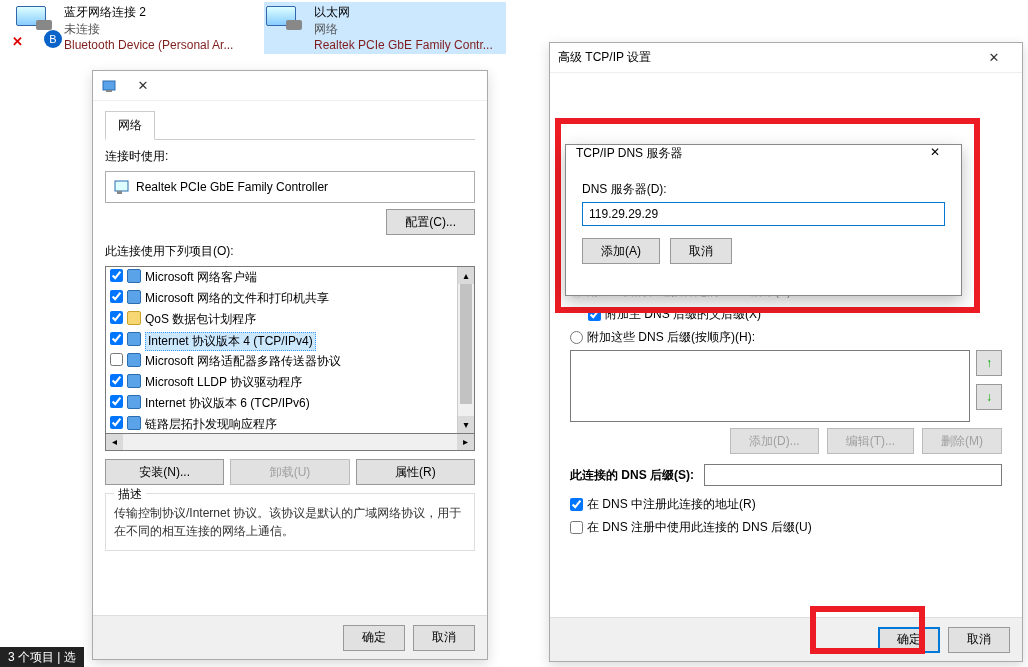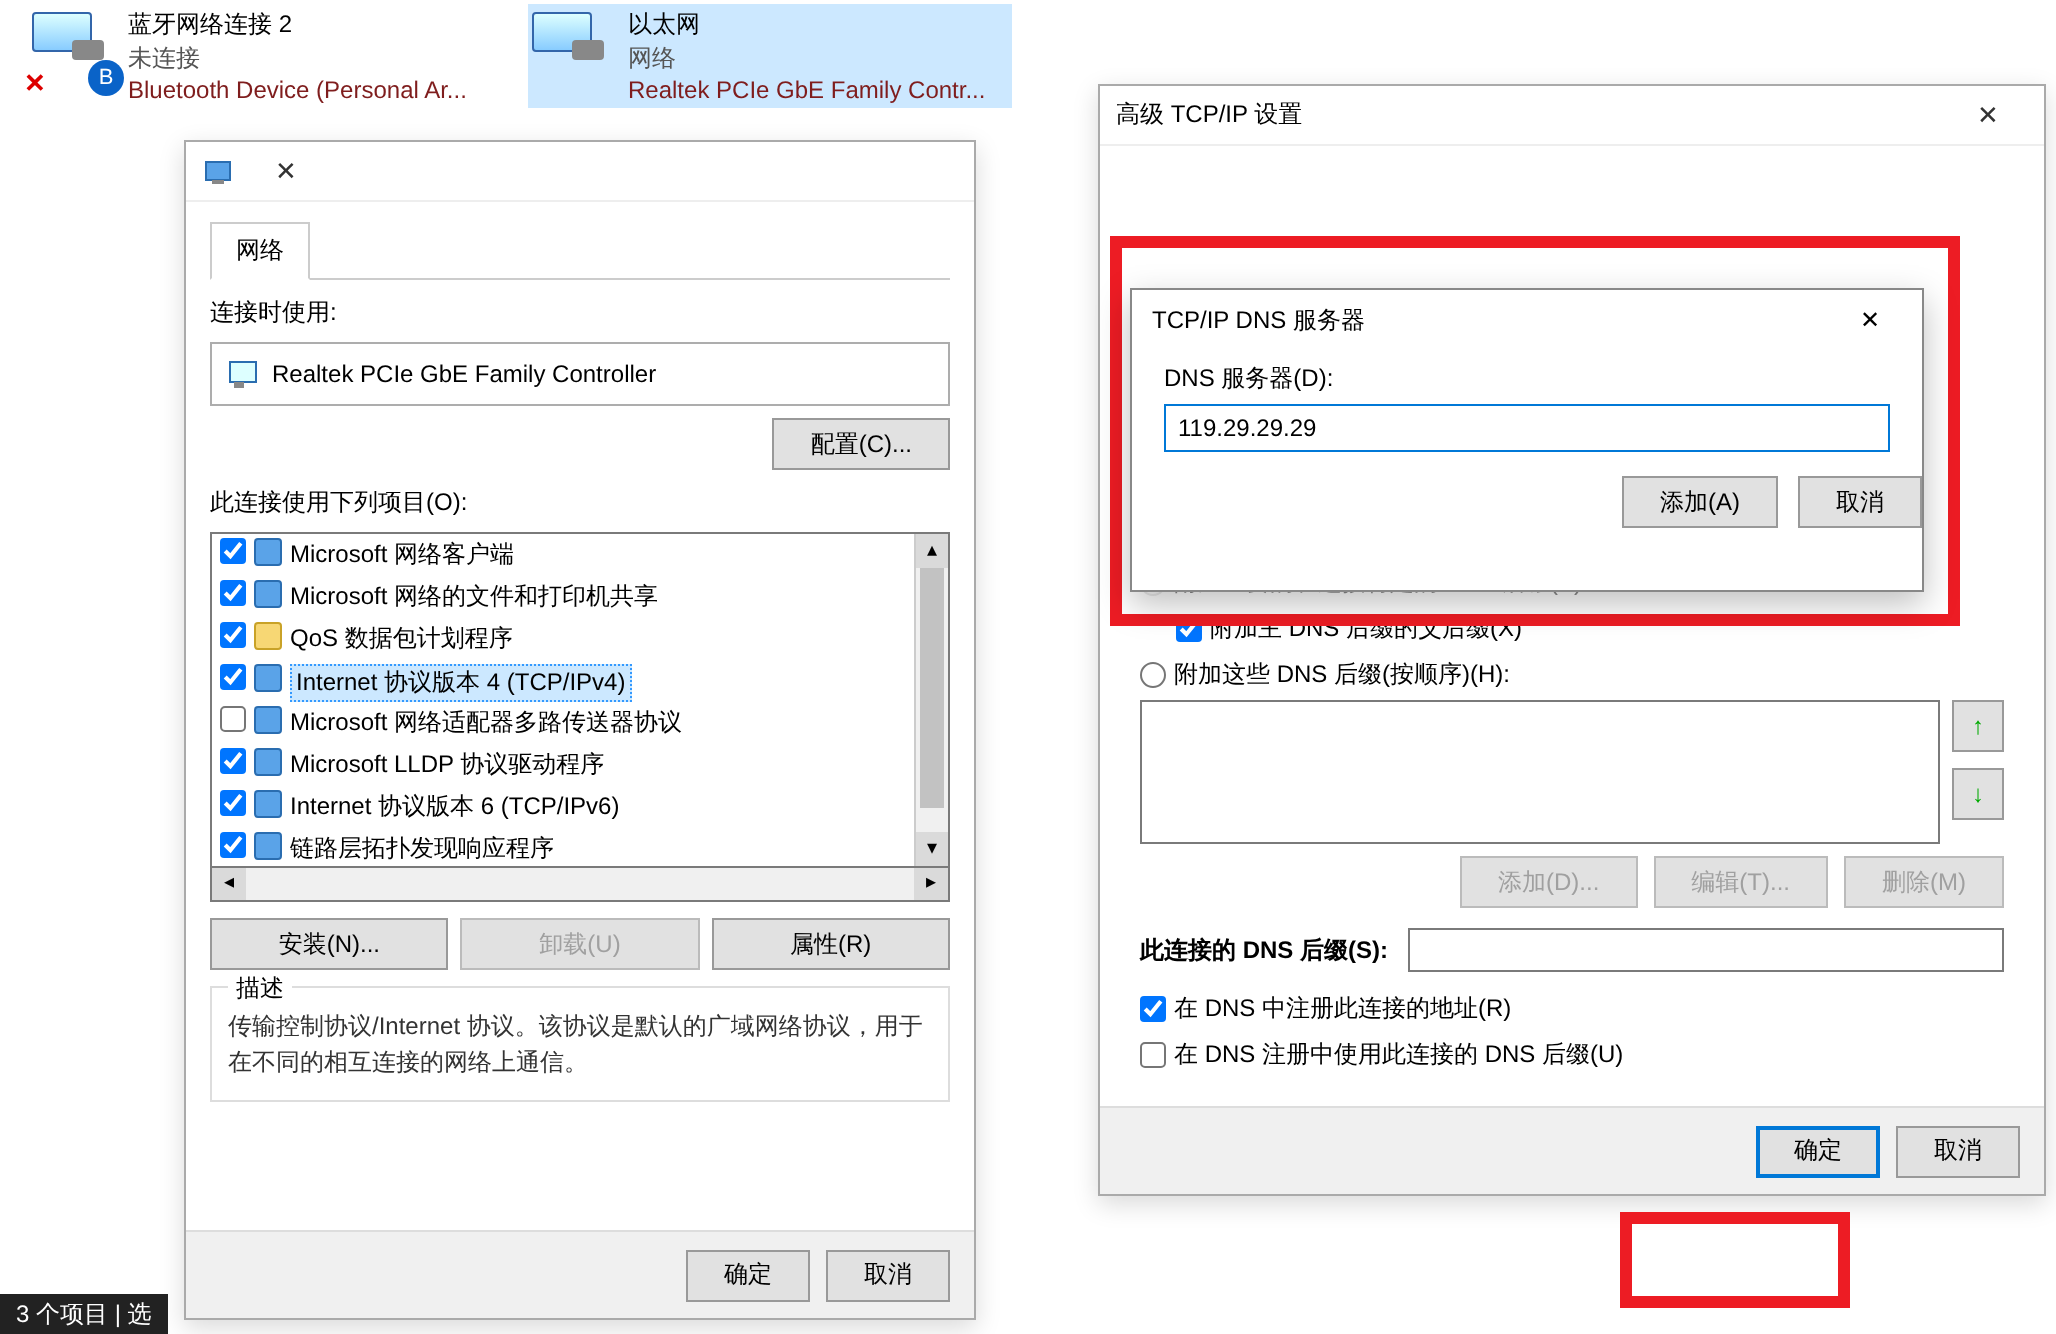--- a/index.html
+++ b/index.html
@@ -46,46 +46,46 @@
 .hscroll .arr { width: 17px; background: #dadada; text-align: center; font-size: 10px; line-height: 15px; }
 .hscroll .track { flex: 1; }
 .btn-row { display: flex; gap: 6px; margin-top: 8px; }
 .btn-row .btn { flex: 1; }
 .desc-box { border: 1px solid #ddd; padding: 6px 6px 10px; margin-top: 8px; position: relative; }
 .desc-box .legend { position: absolute; top: -8px; left: 8px; background: #fff; padding: 0 4px; font-size: 12px; }
 .desc-box .desc-text { font-size: 12px; color: #333; line-height: 1.5; padding: 4px 2px 0; }
 .dlg-footer { position: absolute; left: 0; right: 0; bottom: 0; height: 44px; background: #f0f0f0; border-top: 1px solid #ddd; display: flex; justify-content: flex-end; align-items: center; gap: 8px; padding: 0 12px; }
 
 
-.dlg-adv { left: 549px; top: 42px; width: 474px; height: 556px; }
+.dlg-adv { left: 549px; top: 42px; width: 474px; height: 620px; }
 .dlg-adv .body { padding: 8px 20px 0; }
 .tabbar2 { display: flex; margin-top: 4px; border-bottom: 1px solid #ccc; }
 .tabbar2 .tab { padding: 4px 12px; border: 1px solid transparent; border-bottom: none; margin-bottom: -1px; }
 .tabbar2 .tab.active { border-color: #ccc; background: #fff; border-bottom: 1px solid #fff; }
 .redbox { position: absolute; border: 6px solid #ed1c24; pointer-events: none; }
 .radio-row { display: flex; align-items: center; gap: 4px; margin: 4px 0; }
 .radio-row input[type=radio], .check-row input[type=checkbox] { width: 13px; height: 13px; }
 .check-row { display: flex; align-items: center; gap: 4px; margin: 6px 0; }
 .check-row.indent { margin-left: 18px; }
 .suffixlist { border: 1px solid #7a7a7a; height: 72px; background: #fff; }
 .sidebtns { display: flex; flex-direction: column; gap: 8px; margin-left: 6px; }
 .sidebtns .sq { width: 26px; height: 26px; background: #e1e1e1; border: 1px solid #999; display: flex; align-items: center; justify-content: center; font-size: 14px; color: #0a0; }
 .row-ade { display: flex; justify-content: flex-end; gap: 8px; margin-top: 6px; }
 .field-row { display: flex; align-items: center; gap: 10px; margin: 10px 0; }
 .field-row label { white-space: nowrap; font-weight: bold; }
 .field-row input[type=text] { flex: 1; border: 1px solid #7a7a7a; height: 22px; padding: 0 4px; }
 
 
 .dlg-dns { position: absolute; left: 565px; top: 144px; width: 397px; height: 152px; background: #fff; border: 1px solid #888; box-shadow: 0 6px 16px rgba(0,0,0,.25); z-index: 50; }
-.dlg-dns .db-title { height: 30px; display: flex; align-items: center; padding: 0 10px; }
+.dlg-dns .db-title { height: 30px; display: flex; padding: 0 10px; }
 .dlg-dns .db-title .t { flex: 1; }
 .dlg-dns .db-body { padding: 6px 16px; }
 .dlg-dns .db-label { margin-bottom: 4px; }
 .dlg-dns input[type=text] { width: 100%; border: 1px solid #0078d7; height: 24px; padding: 0 6px; font-size: 12px; outline: none; }
-.dlg-dns .db-foot { display: flex; justify-content: flex-end; gap: 10px; padding: 6px 0 0; }
+.dlg-dns .db-foot { display: flex; gap: 10px; padding: 6px 16px 0; }
 
 .nic-ico { display: inline-block; width: 32px; height: 24px; position: relative; }
 .nic-ico::before { content: ""; position: absolute; left: 0; top: 2px; width: 28px; height: 18px; background: linear-gradient(#dff, #8cf); border: 1px solid #3366aa; border-radius: 2px; }
 .nic-ico::after { content: ""; position: absolute; right: -4px; bottom: -2px; width: 16px; height: 10px; background: #888; border-radius: 2px; }
 .bt-badge { position: absolute; right: -4px; bottom: -2px; width: 18px; height: 18px; background: #0a63c8; border-radius: 50%; color: #fff; font-size: 11px; text-align: center; line-height: 18px; }
 .x-badge { position: absolute; left: -4px; bottom: -2px; width: 14px; height: 14px; color: #d00; font-weight: bold; font-size: 13px; }
 .mini-icon { width: 14px; height: 14px; background: #5aa3e8; border: 1px solid #2a6db0; border-radius: 2px; }
 .mini-icon.yellow { background: #f7d774; border-color: #c9a227; }
 
 .statusbar { position: absolute; left: 0; bottom: 0; height: 20px; background: #222; color: #fff; padding: 0 8px; font-size: 11px; display: flex; align-items: center; }

